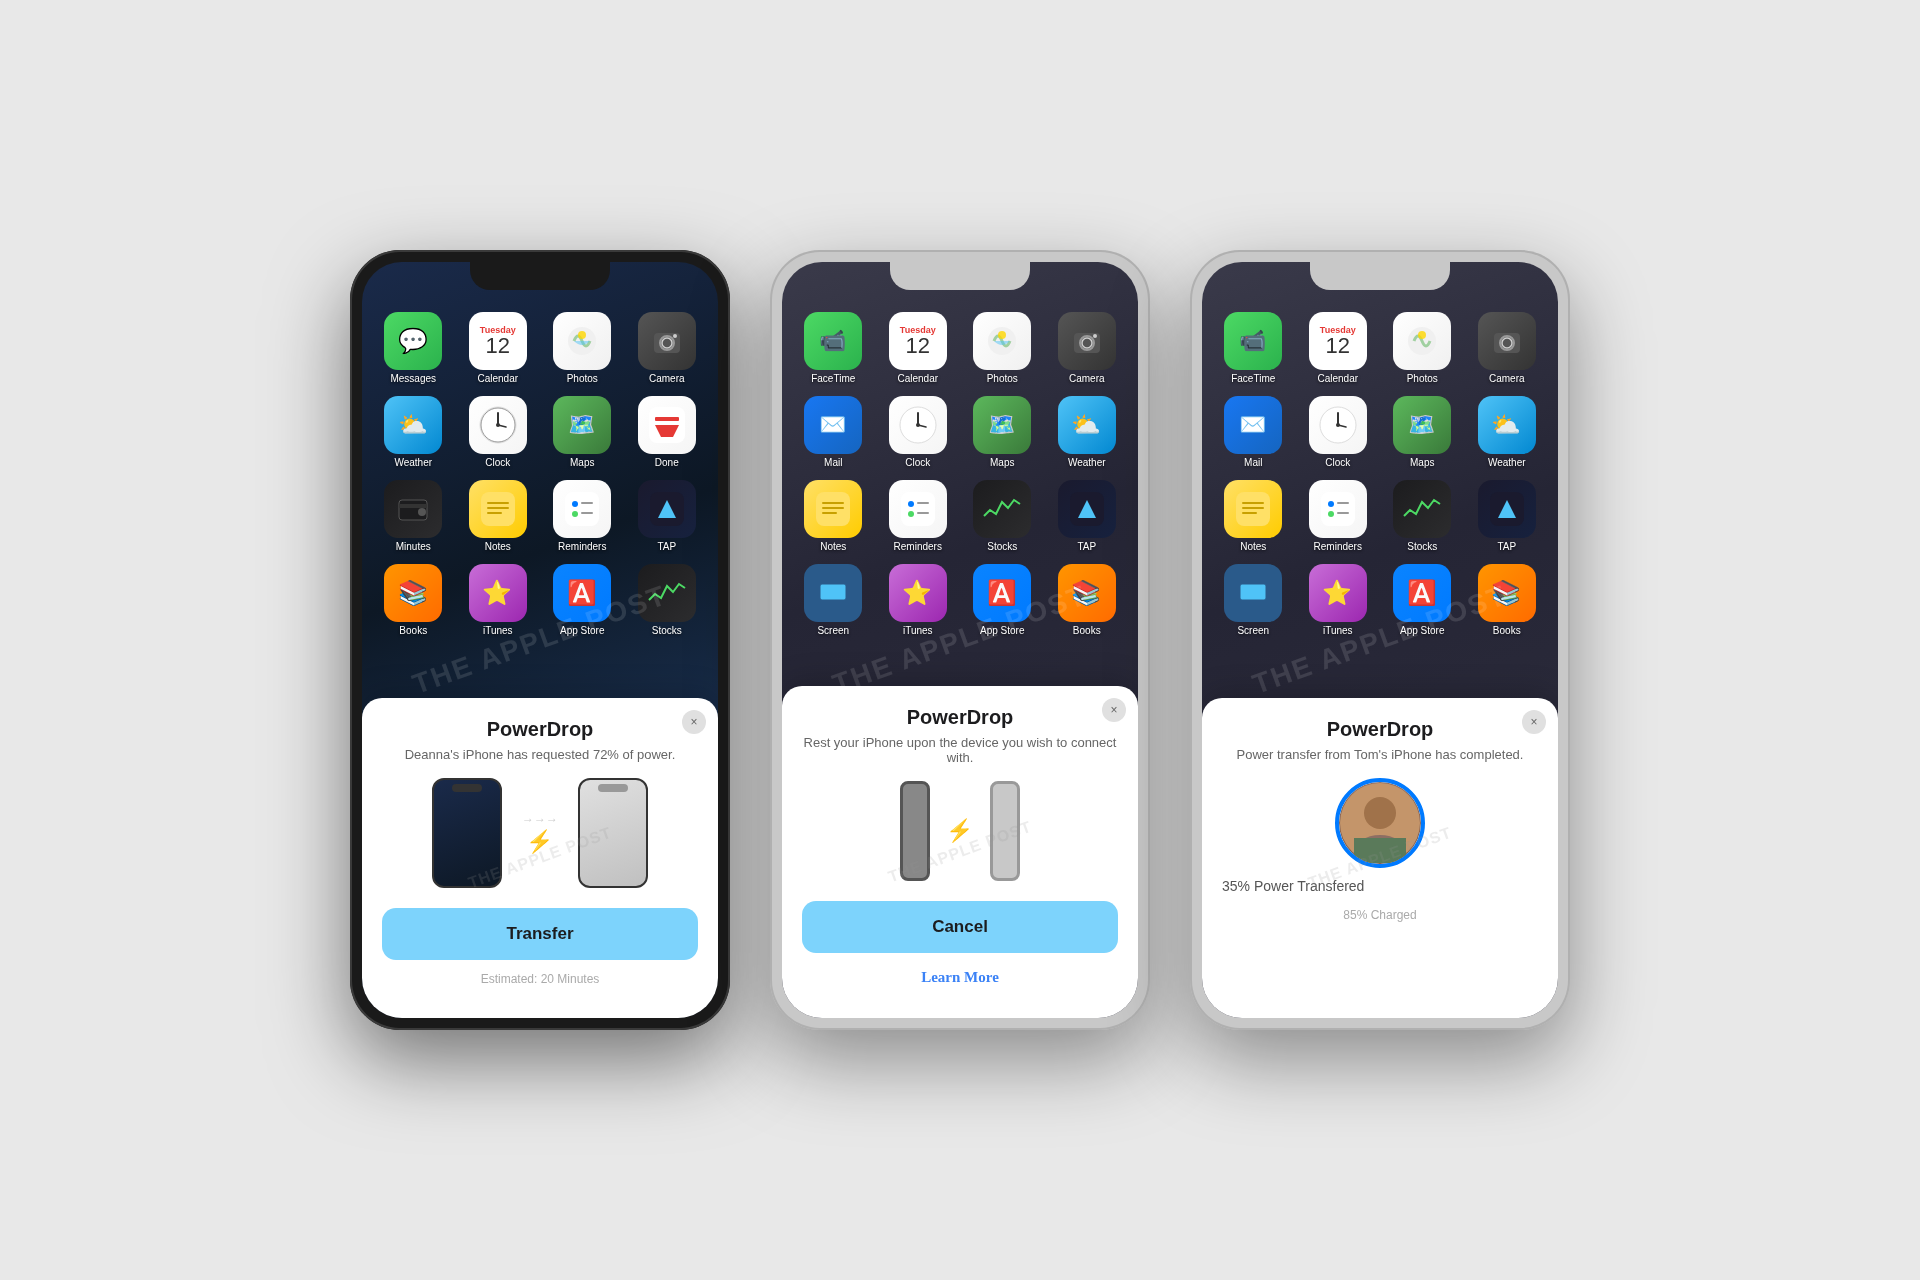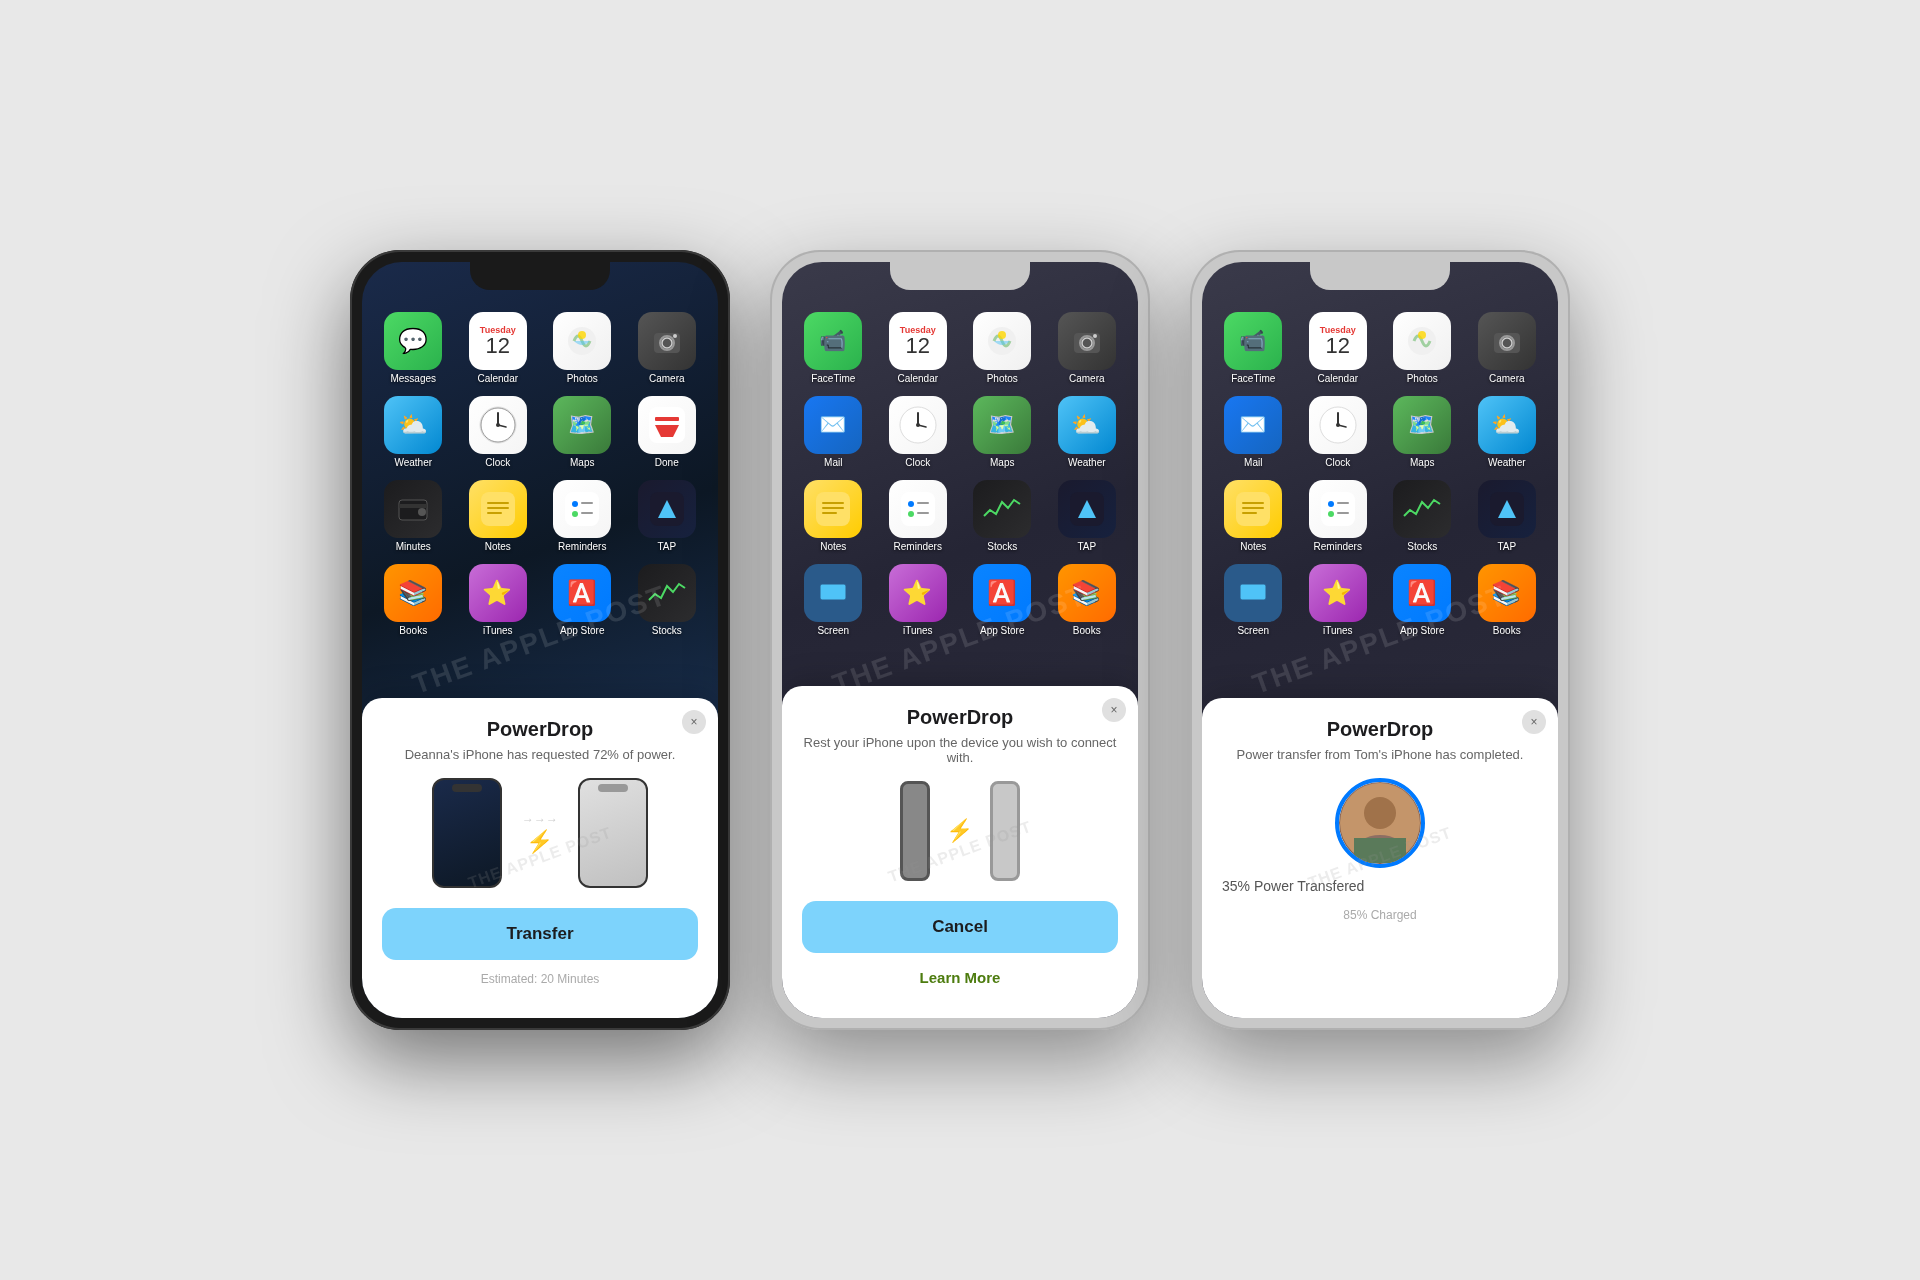--- a/index.html
+++ b/index.html
@@ -262,23 +262,24 @@
       margin-bottom: 8px;
     }
 
     .btn-primary {
       background: #7dd3fc;
       color: #1c1c1e;
     }
 
     .btn-link {
       background: none;
-      color: #4d7c0f;
+      color: #3b82f6;
       font-size: 15px;
       padding: 8px;
+      font-family: Liberation Serif, serif;
     }
 
     .modal-footer {
       font-size: 12px;
       color: #aaa;
       text-align: center;
       margin-top: 4px;
     }
 
     

